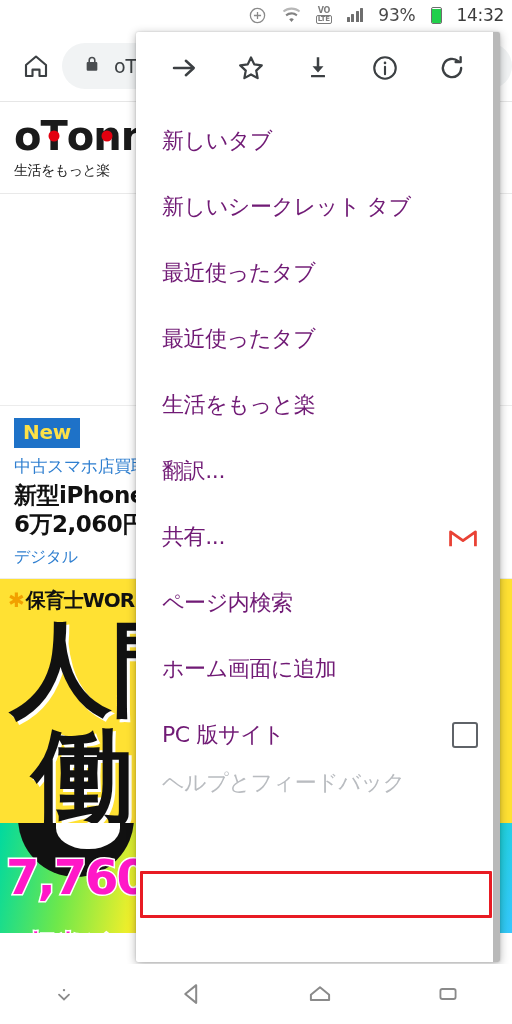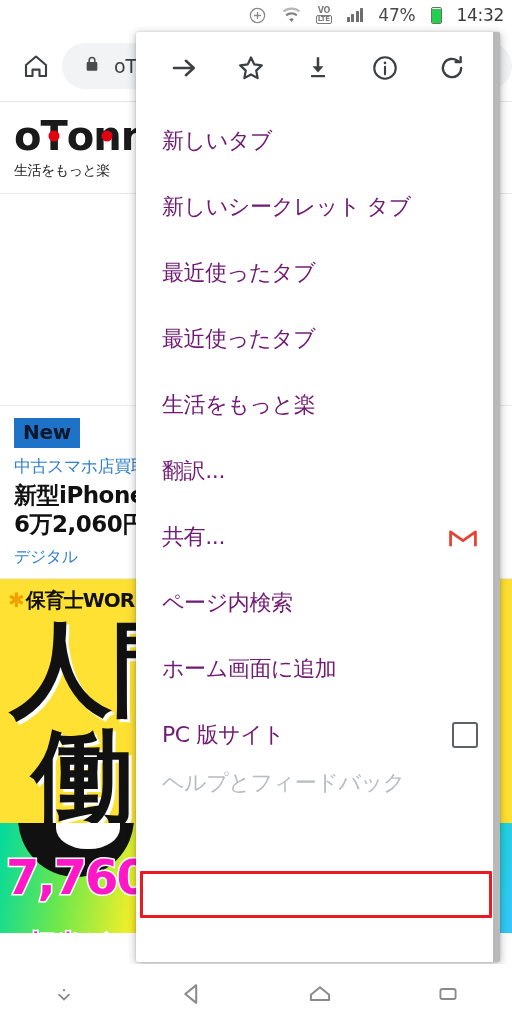--- a/index.html
+++ b/index.html
@@ -61,21 +61,21 @@
   .tagline{font-size:14px;color:#222;margin-top:6px;letter-spacing:-0.5px;white-space:nowrap;}
 
   .apple-ad{height:212px;background:#fff;border-bottom:1px solid #ececec;
     padding:18px 0 0 0;box-sizing:border-box;text-align:center;overflow:hidden;}
   .apple-ad h2{margin:0;font-size:27px;font-weight:bold;color:#111;line-height:1.32;
     letter-spacing:-0.6px;white-space:nowrap;}
   .apple-ad .fine{margin-top:12px;font-size:11.5px;color:#333;line-height:1.65;white-space:nowrap;}
   .apple-ad .more{margin-top:7px;font-size:12px;color:#0070c9;text-align:right;padding-right:8px;white-space:nowrap;}
 
   .news{padding:12px 14px 10px 14px;box-sizing:border-box;border-bottom:1px solid #ececec;background:#fff;}
-  .badge-new{display:inline-block;background:#1e72c8;color:#0f172a;font-size:20px;font-weight:bold;
+  .badge-new{display:inline-block;background:#1e72c8;color:#fde047;font-size:20px;font-weight:bold;
     padding:2px 9px 4px 9px;letter-spacing:-0.3px;}
   .news .kicker{margin-top:7px;font-size:17px;color:#2f7fd0;white-space:nowrap;letter-spacing:-0.5px;}
   .news .head{margin-top:3px;font-size:23px;font-weight:bold;color:#111;line-height:1.28;
     white-space:nowrap;letter-spacing:-0.5px;}
   .news .cat{margin-top:7px;font-size:16px;color:#2f7fd0;letter-spacing:-0.5px;}
 
   .yellow-ad{position:relative;height:244px;background:#ffe133;overflow:hidden;}
   .yellow-ad .brand{position:absolute;left:8px;top:8px;font-size:20px;font-weight:bold;color:#111;
     white-space:nowrap;letter-spacing:-1px;}
   .yellow-ad .brand em{color:#f2a000;font-style:normal;margin-right:2px;}
@@ -145,21 +145,21 @@
     <span class="sb-ico volte">
       <span class="vo">VO</span>
       <span class="lte">LTE</span>
     </span>
     <span class="sb-ico bars">
         <i></i>
         <i></i>
         <i></i>
         <i></i>
       </span>
-    <span class="sb-text">47%</span>
+    <span class="sb-text">93%</span>
     <span class="sb-ico">
         <span class="batt">
           <span></span>
         </span>
       </span>
     <span class="sb-clock">14:32</span>
   </div>
 
   <div class="chrome">
     <span class="home-btn">

